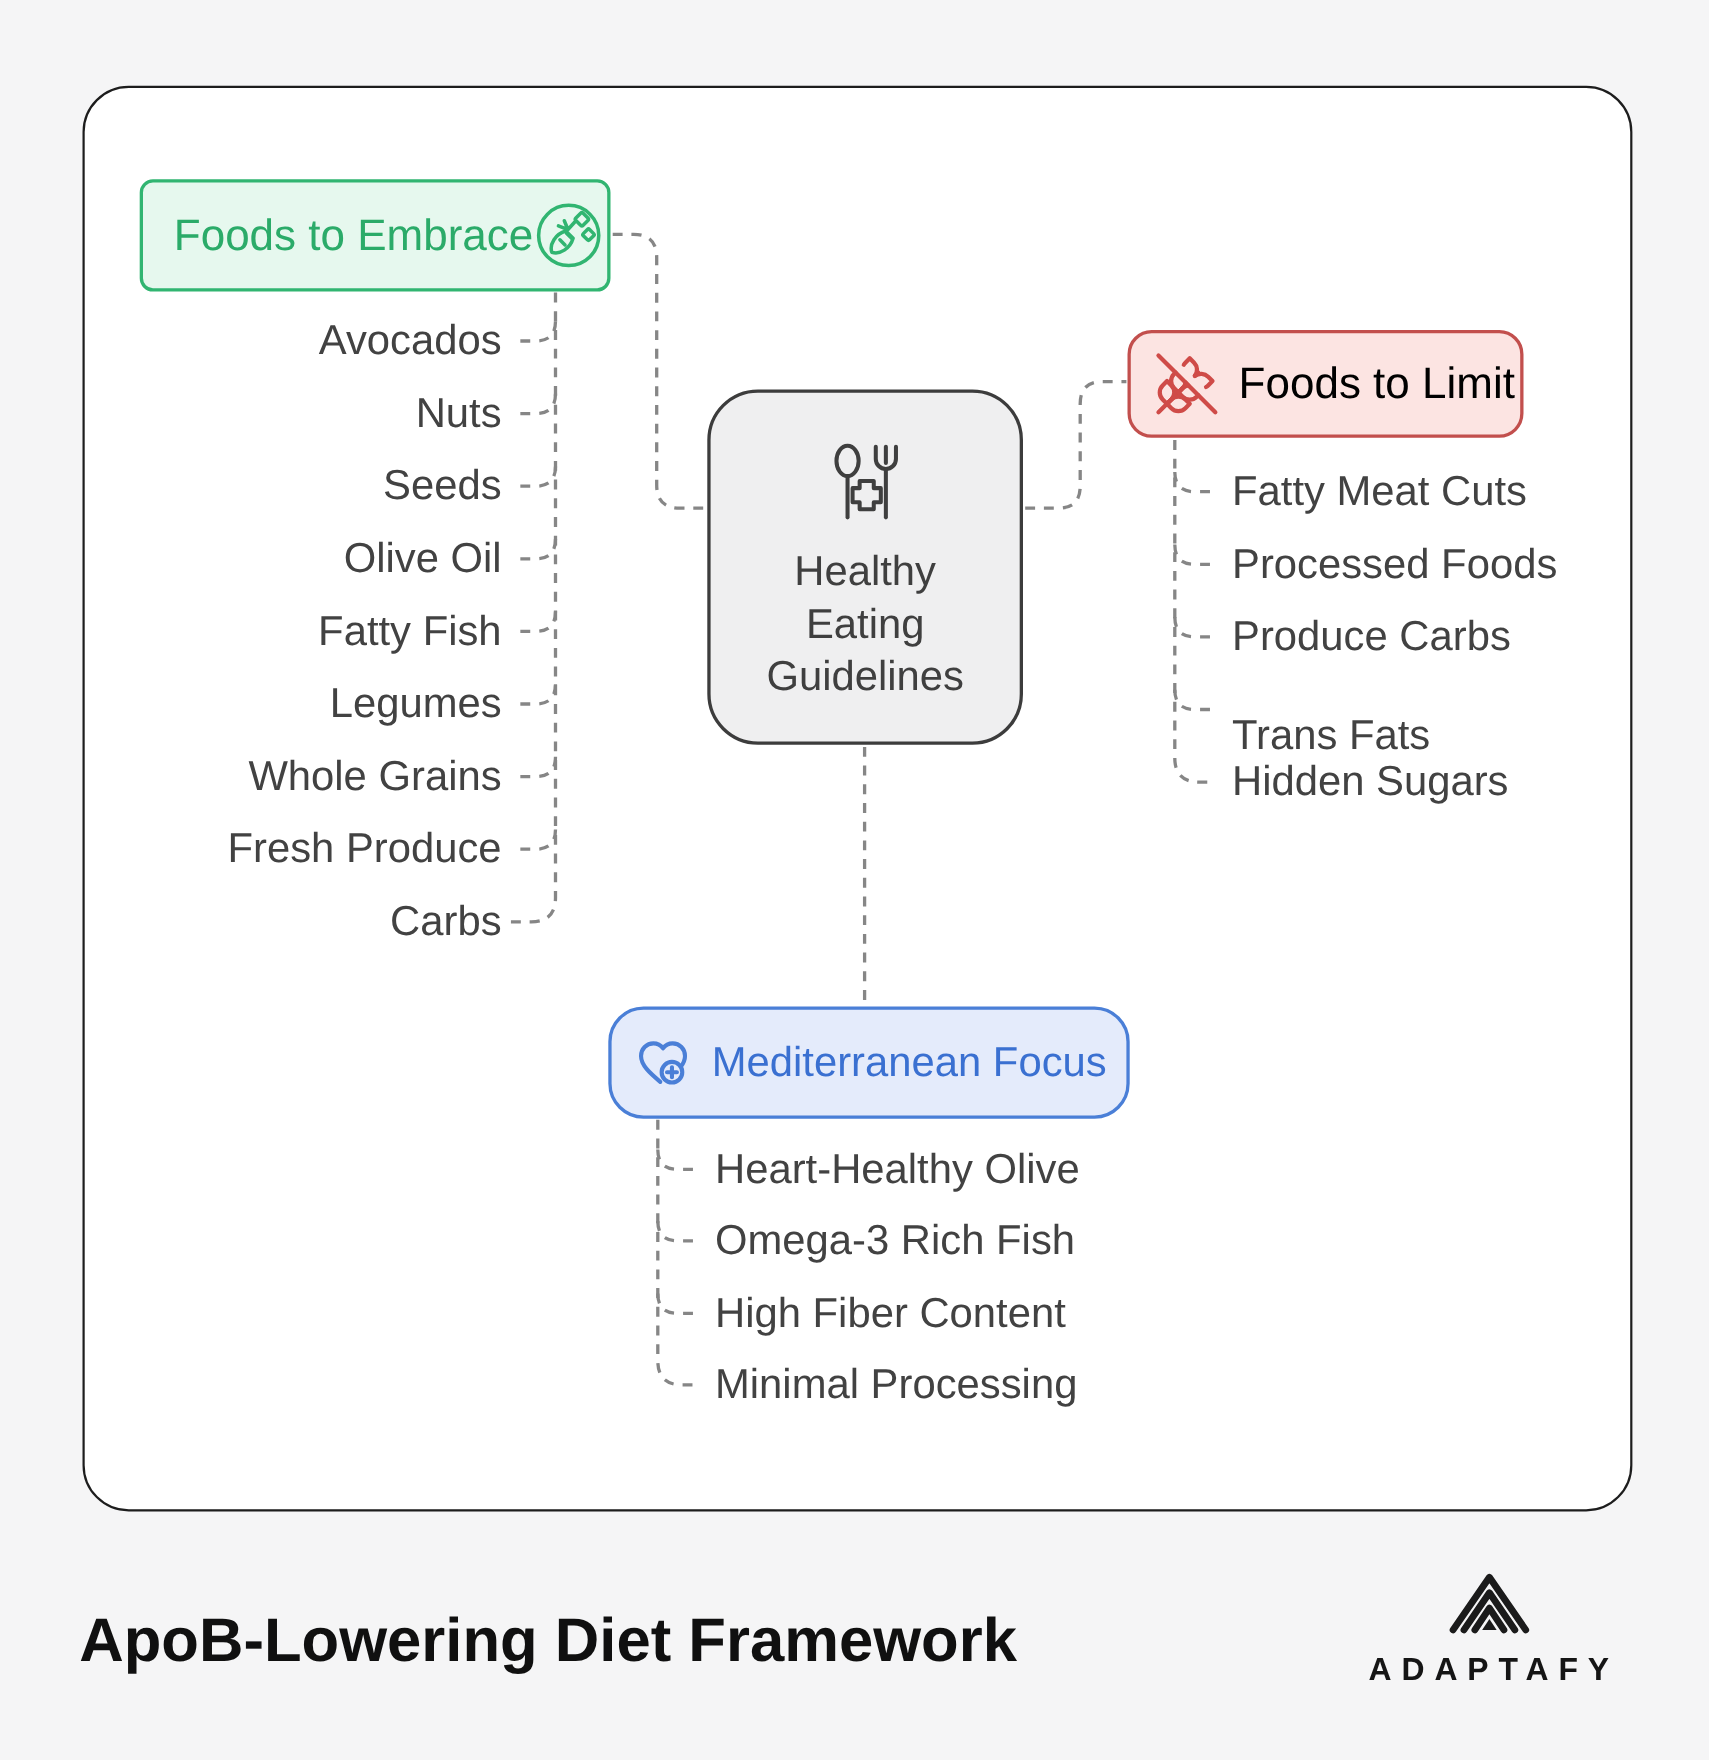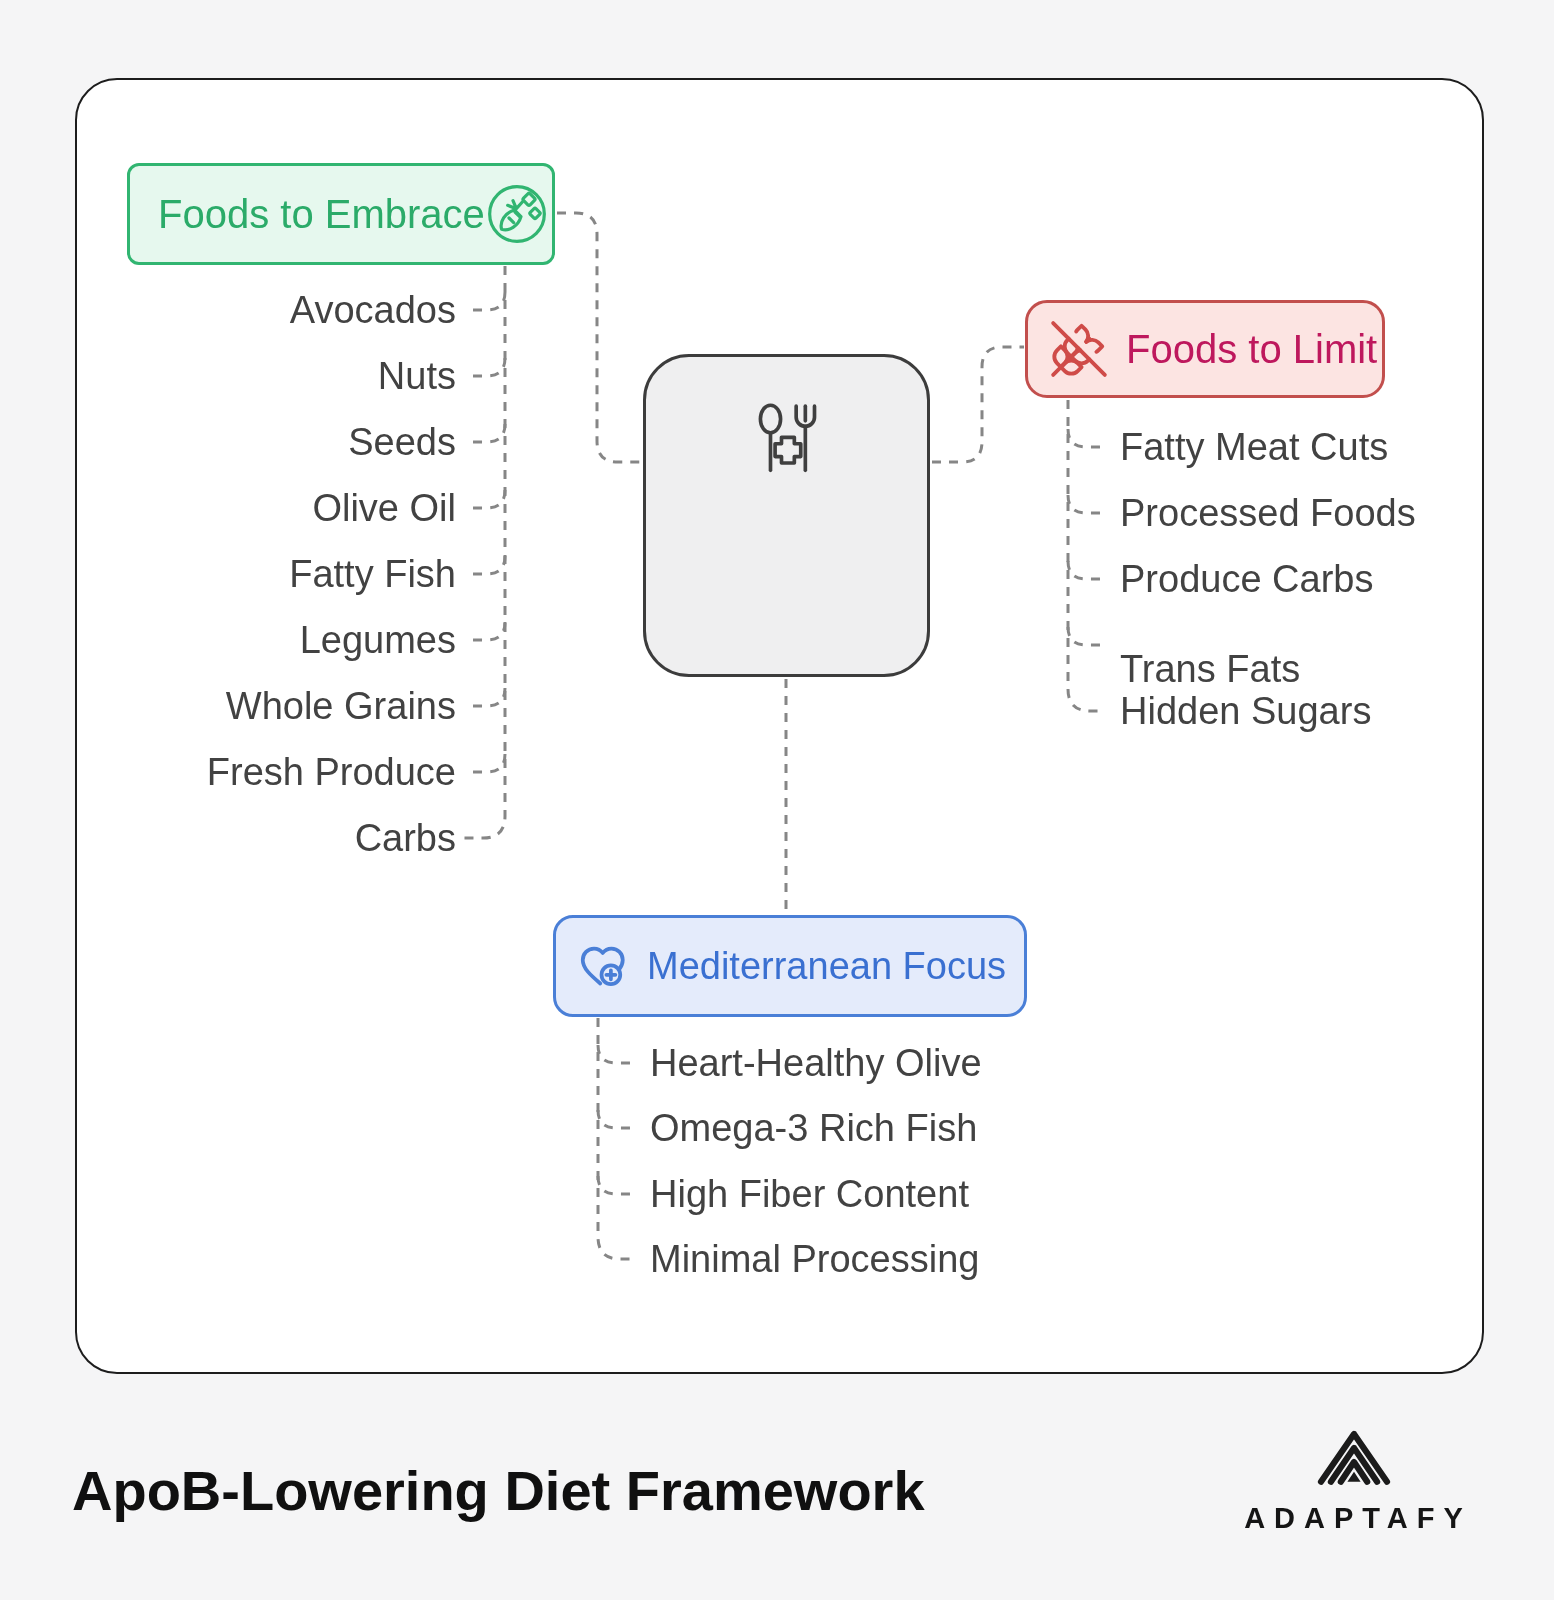--- a/index.html
+++ b/index.html
@@ -23,24 +23,24 @@
     left:127px;top:163px;width:428px;height:102px;border-radius:12px;
     background:#e6f8ee;border:3px solid #31b571;justify-content:space-between;
     padding:0 24px 0 28px;
   }
   .embrace-box .node-label{color:#2bab69;}
 
   .limit-box{
     left:1025px;top:300px;width:360px;height:98px;border-radius:22px;
     background:#fce4e2;border:3px solid #c24f4d;gap:16px;padding:0 20px;
   }
-  .limit-box .node-label{color:#be185d;}
+  .limit-box .node-label{color:#000000;}
 
   .med-box{
-    left:553px;top:915px;width:474px;height:102px;border-radius:20px;
+    left:553px;top:915px;width:474px;height:102px;border-radius:32px;
     background:#e4ebfb;border:3px solid #4a7fd7;gap:13px;padding:0 18px;
   }
   .med-box .node-label{color:#3a70d1;font-size:38px;}
 
   .center-node{
     left:643px;top:354px;width:287px;height:323px;border-radius:46px;
     background:#efeff0;border:3px solid #3c3c3c;
     flex-direction:column;justify-content:flex-start;padding-top:40px;
   }
   .center-label{
@@ -130,20 +130,23 @@
   <span class="icon">
     <svg width="96" height="88" viewBox="0 0 96 96" fill="none" stroke="#3f3f3f" stroke-width="4" stroke-linecap="round" stroke-linejoin="round">
       <ellipse cx="30" cy="24" rx="11" ry="15"></ellipse>
       <path d="M30 39 V80"></path>
       <path d="M58 10 V22 A10 10 0 0 0 78 22 V10"></path>
       <path d="M68 10 V26"></path>
       <path d="M68 32 V80"></path>
       <path d="M42 44 H56 V51 H63 V65 H56 V72 H42 V65 H35 V51 H42 Z" fill="#efeff0"></path>
     </svg>
   </span>
+  <span class="center-label">Healthy
+Eating
+Guidelines</span>
 </div>
 
 <div class="node limit-box">
   <span class="icon">
     <svg width="62" height="62" viewBox="0 0 24 24" fill="none" stroke="#cf4b48" stroke-width="1.5" stroke-linecap="round" stroke-linejoin="round">
       <path d="m2 22 10-10"></path>
       <path d="m16 8-1.17 1.17"></path>
       <path d="M3.47 12.53 5 11l1.53 1.53a3.5 3.5 0 0 1 0 4.94L5 19l-1.53-1.53a3.5 3.5 0 0 1 0-4.94Z"></path>
       <path d="m8 8-.53.53a3.5 3.5 0 0 0 0 4.94L9 15l1.53-1.53c.55-.55.88-1.25.98-1.97"></path>
       <path d="M10.91 5.26c.15-.26.34-.51.56-.73L13 3l1.53 1.53a3.5 3.5 0 0 1 .28 4.62"></path>

